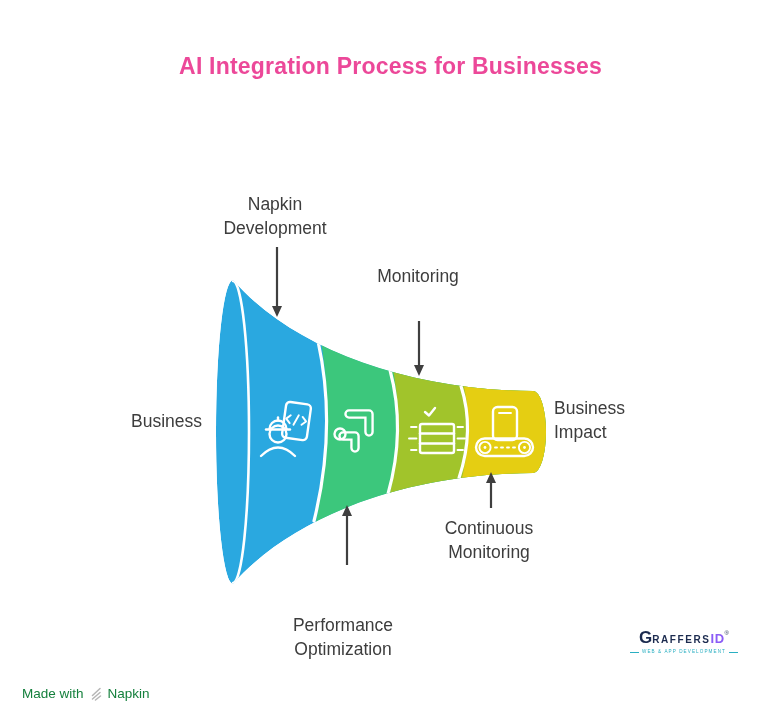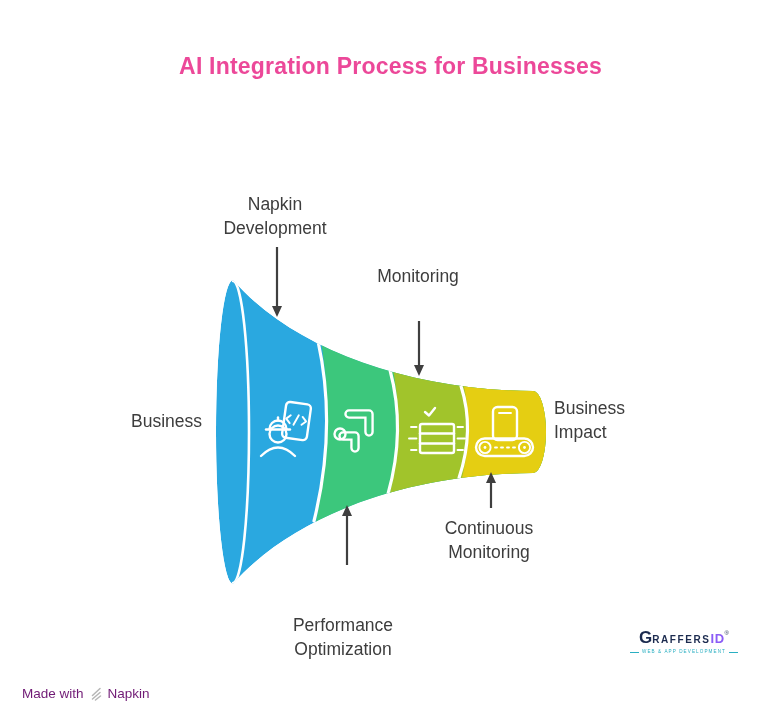--- a/index.html
+++ b/index.html
@@ -26,21 +26,21 @@
   svg.diagram{position:absolute;left:0;top:0;}
   .divider{fill:none;stroke:#ffffff;stroke-width:3.2;stroke-linecap:round;}
   .rim{stroke-width:2.6;}
   .ico{fill:none;stroke:#ffffff;stroke-width:2.4;stroke-linecap:round;stroke-linejoin:round;}
   .ico-thin{fill:none;stroke:#ffffff;stroke-width:1.9;stroke-linecap:round;stroke-linejoin:round;}
   .tube-outer{fill:none;stroke:#ffffff;stroke-width:9.5;stroke-linecap:round;stroke-linejoin:round;}
   .tube-inner{fill:none;stroke-width:4.8;stroke-linecap:round;stroke-linejoin:round;}
   .arrow-line{stroke-width:2.2;fill:none;}
   .watermark{
     position:absolute;left:22px;top:686px;display:flex;align-items:center;gap:5px;
-    font-size:13.5px;color:#701a75;
+    font-size:13.5px;color:#15803d;
   }
   .watermark svg{display:block;}
   .brand-logo{position:absolute;left:628px;top:629px;width:112px;text-align:center;line-height:1;}
   .brand-logo .row{white-space:nowrap;}
   .lg-g{font-size:17px;font-weight:700;color:#1c2b4f;}
   .lg-rest{font-size:10px;font-weight:700;letter-spacing:1.6px;color:#1c2b4f;}
   .lg-id{font-size:13px;font-weight:700;color:#8b5cf6;letter-spacing:.5px;}
   .lg-reg{font-size:6px;color:#1c2b4f;vertical-align:8px;}
   .lg-tag{margin-top:4px;font-size:4.6px;letter-spacing:1.1px;color:#2aafc2;display:flex;align-items:center;justify-content:center;gap:3px;}
   .lg-tag .dash{display:inline-block;width:9px;height:1px;background:#2aafc2;}

